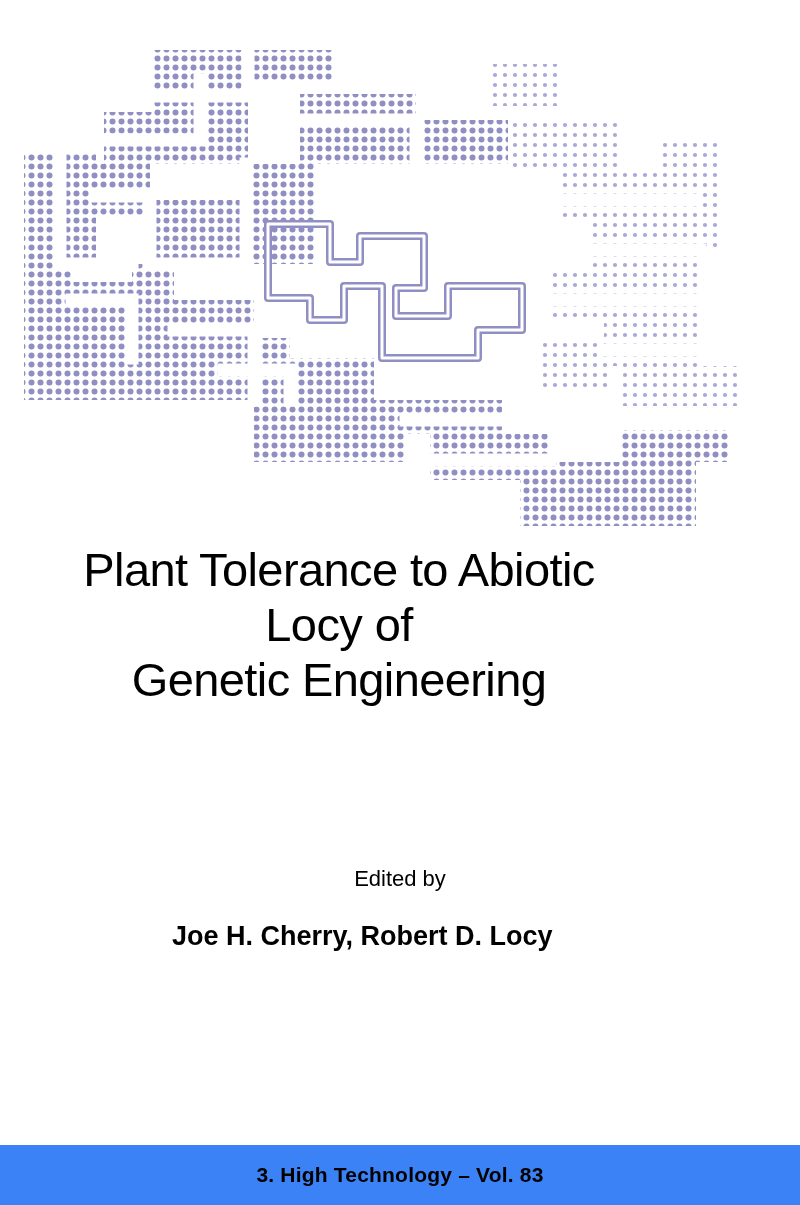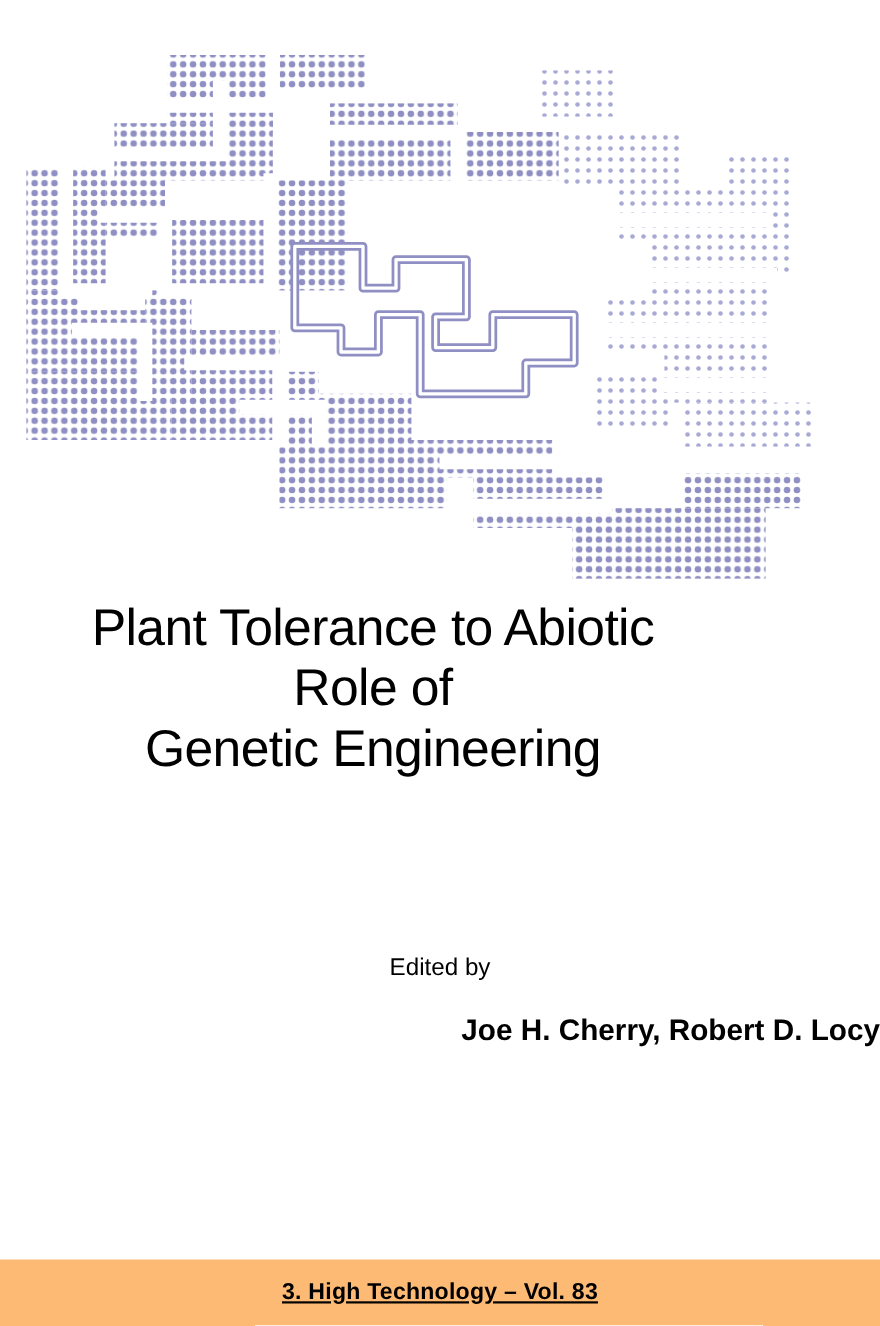--- a/index.html
+++ b/index.html
@@ -66,21 +66,21 @@
     font-weight: normal;
     color: #000000;
   }
   .editors {
     position: absolute;
     left: 0;
     top: 918px;
     width: 800px;
     padding-left: 172px;
     box-sizing: border-box;
-    text-align: right;
+    text-align: left;
   }
   .editor-line {
     font-size: 27px;
     line-height: 37px;
     font-weight: bold;
     color: #000000;
   }
 
   
   .series-name {
@@ -94,25 +94,24 @@
     color: #000000;
   }
 
   
   .bottom-band {
     position: absolute;
     left: 0;
     bottom: 0;
     width: 800px;
     height: 60px;
-    background: #fdba74;
+    background: #3b82f6;
     display: flex;
     align-items: center;
     justify-content: center;
-    text-decoration: underline;
   }
   .band-text {
     font-size: 21px;
     font-weight: bold;
     color: #000000;
     letter-spacing: 0.2px;
   }
 </style>
 </head>
 <body>
@@ -239,21 +238,21 @@
                    L310 320
                    L310 298
                    Z"></path>
         </g>
       </g>
     </svg>
   </div>
 
   <div class="title-block">
     <div class="title-line">Plant Tolerance to Abiotic</div>
-    <div class="title-line">Role of</div>
+    <div class="title-line">Locy of</div>
     <div class="title-line">Genetic Engineering</div>
   </div>
 
   <div class="edited-by">Edited by</div>
   <div class="editors">
     <div class="editor-line">Joe H. Cherry, Robert D. Locy</div>
   </div>
 
 
   <div class="bottom-band">

